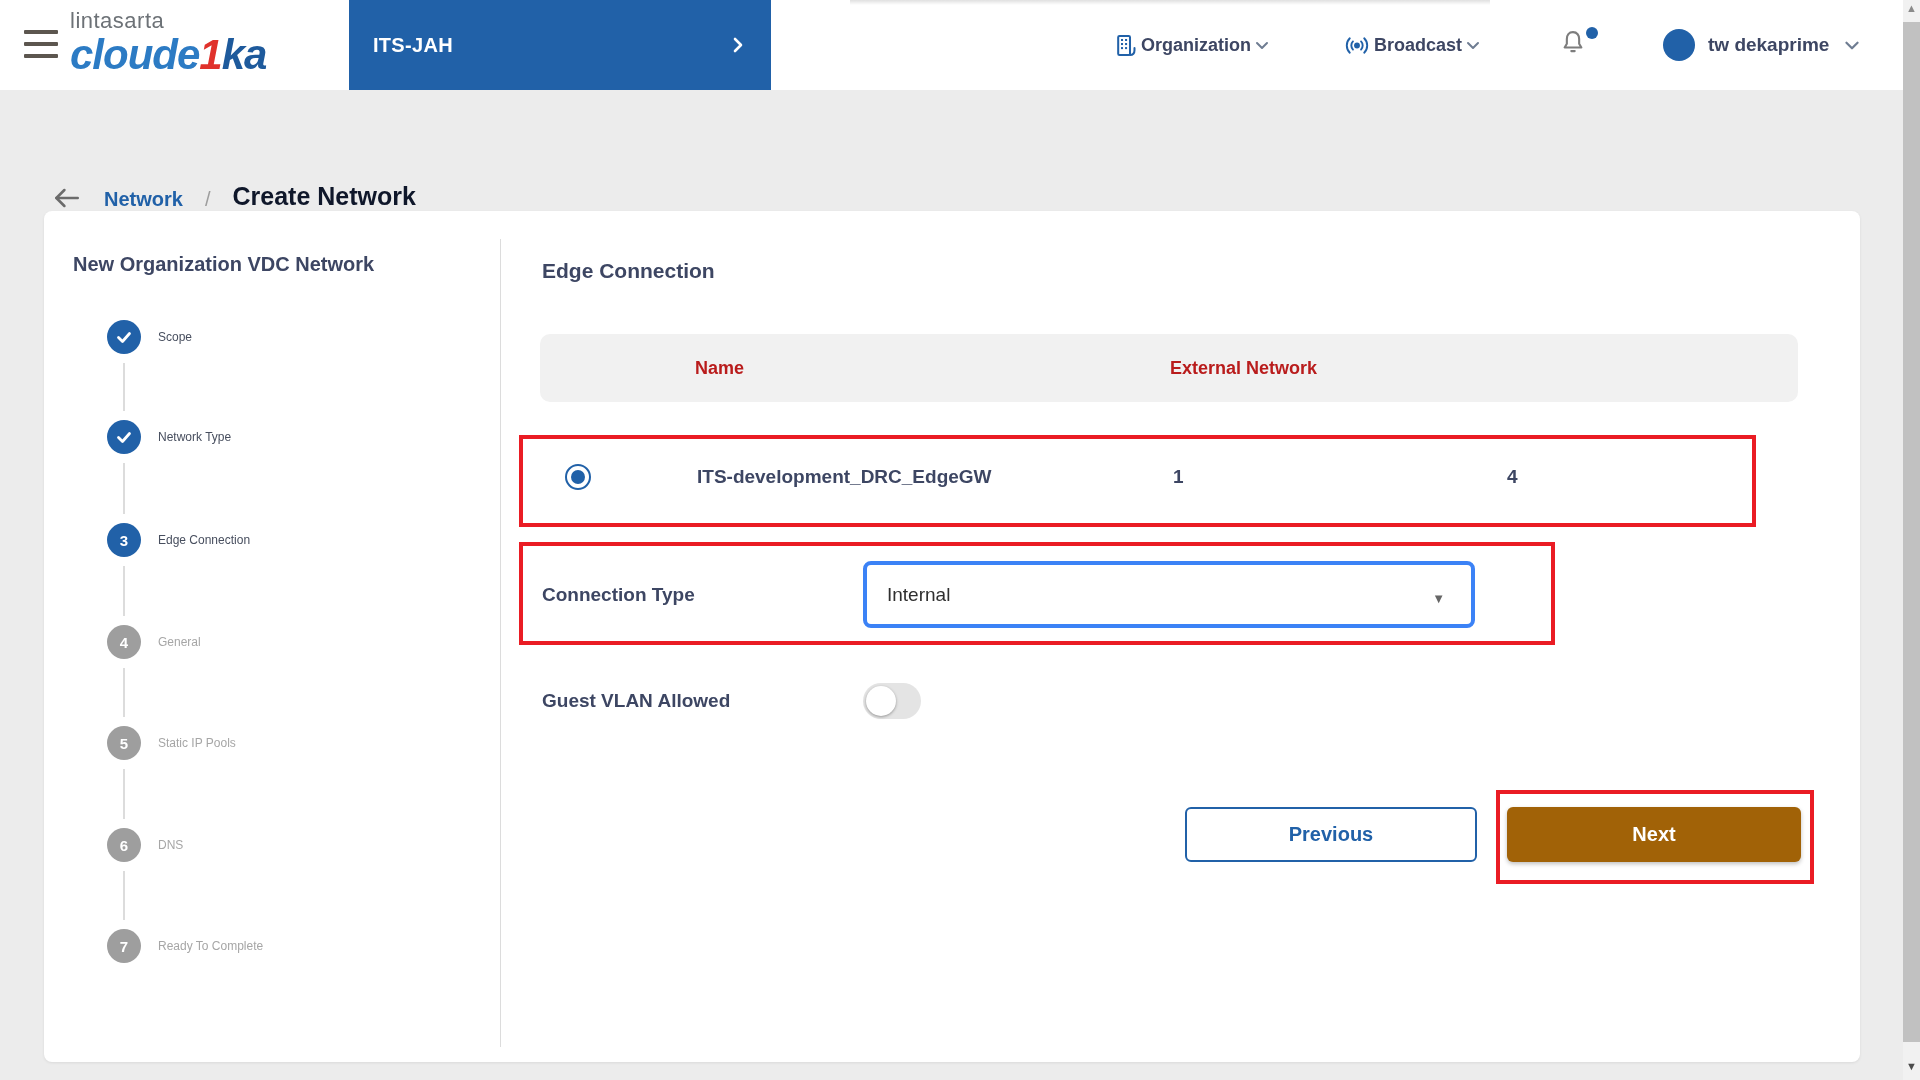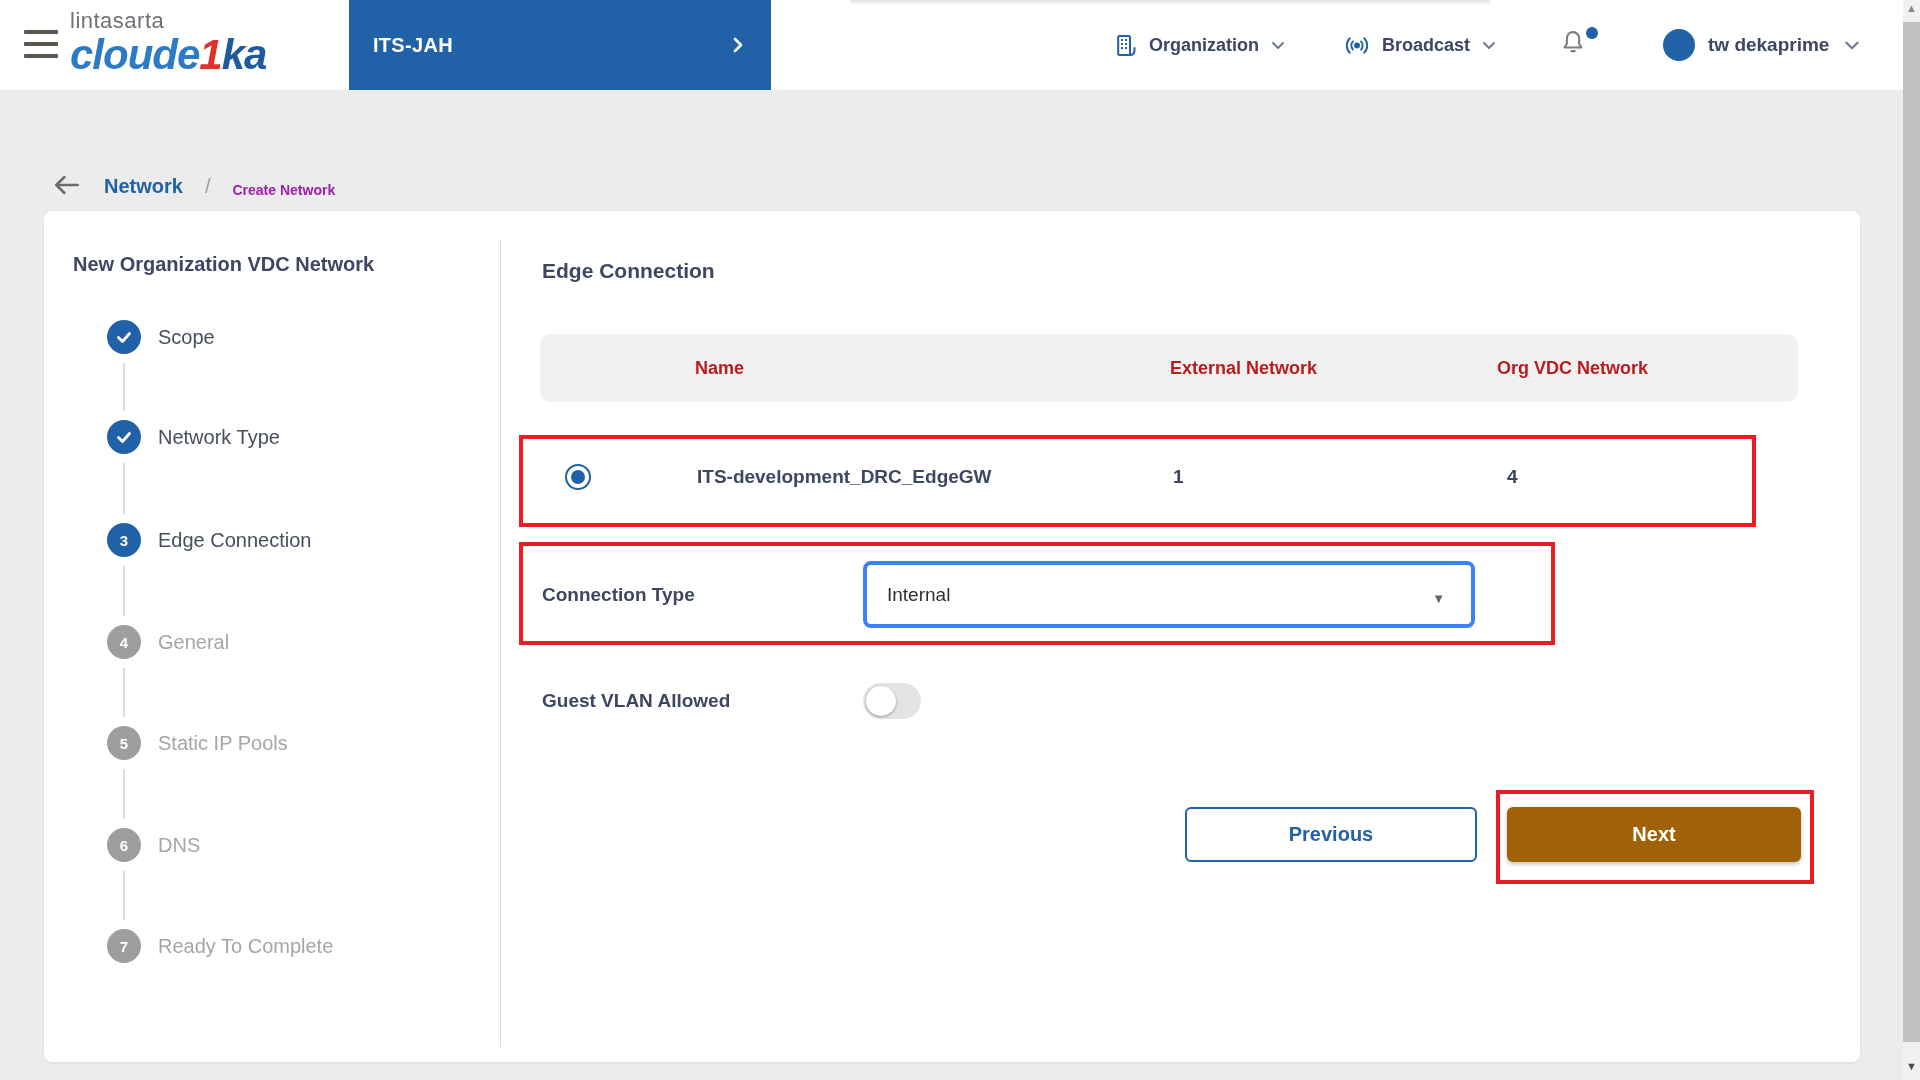--- a/index.html
+++ b/index.html
@@ -15,47 +15,47 @@
   .hamburger span { display:block; height:4px; width:100%; background:#5c564f; border-radius:1px; }
   .brand { position:absolute; left:70px; top:8px; width:230px; }
   .brand-tagline { font-size:22px; color:#6d7277; letter-spacing:0.5px; }
   .brand-name { font-size:42px; font-weight:bold; font-style:italic; letter-spacing:-1px; line-height:40px; margin-top:1px; }
   .brand-name .p1 { color:#2c7bc4; }
   .brand-name .accent { color:#e0312b; }
   .brand-name .p2 { color:#1e5a9c; }
   .project-box { position:absolute; left:349px; top:0; width:422px; height:90px; background:#2161a8; display:flex; align-items:center; cursor:pointer; }
   .project-box .project-label { color:#fff; font-weight:bold; font-size:20px; letter-spacing:0.3px; margin-left:24px; }
   .project-box svg { position:absolute; right:22px; top:34px; }
-  .nav-item { position:absolute; top:0; height:90px; display:flex; align-items:center; gap:10px; cursor:pointer; }
+  .nav-item { position:absolute; top:0; height:90px; display:flex; align-items:center; gap:2px; cursor:pointer; }
   .nav-org { left:1112px; }
   .nav-broadcast { left:1342px; }
   .nav-label { font-weight:bold; font-size:18px; color:#3d4663; }
   .bell-wrap { position:absolute; left:1558px; top:27px; width:44px; height:36px; cursor:pointer; }
   .bell-dot { position:absolute; right:4px; top:0px; width:12px; height:12px; border-radius:50%; background:#2161a8; }
   .user-wrap { position:absolute; left:1663px; top:0; height:90px; display:flex; align-items:center; gap:13px; cursor:pointer; }
   .avatar { width:32px; height:32px; border-radius:50%; background:#2161a8; }
   .user-name { font-weight:bold; font-size:19px; color:#3d4663; }
   .top-shadow { position:absolute; left:850px; top:0; width:640px; height:5px;
     background:linear-gradient(to bottom, rgba(0,0,0,0.12), rgba(0,0,0,0)); }
   
   .breadcrumb { position:absolute; left:50px; top:138px; display:flex; align-items:flex-end; gap:22px; }
   .crumb-parent { color:#2161a8; font-weight:bold; font-size:20px; cursor:pointer; }
   .crumb-sep { color:#9e9e9e; font-size:20px; }
-  .crumb-current { color:#a21caf; font-weight:bold; font-size:14px;margin-top:44px; }
+  .crumb-current { color:#0f172a; font-weight:bold; font-size:25px;margin-top:44px; }
   
   .card { position:absolute; left:44px; top:211px; width:1816px; height:851px; background:#ffffff; border-radius:8px; box-shadow:0 1px 3px rgba(0,0,0,0.08); }
   .divider-v { position:absolute; left:456px; top:28px; width:1px; height:808px; background:#dcdcdc; }
   
   .wizard-title { position:absolute; left:29px; top:42px; font-size:20px; font-weight:bold; color:#3d4663; }
   .step { position:absolute; left:63px; height:34px; display:flex; align-items:center; gap:17px; cursor:pointer; }
   .step-circle { width:34px; height:34px; border-radius:50%; display:flex; align-items:center; justify-content:center; flex:0 0 34px; }
   .step-circle.blue { background:#2161a8; }
   .step-circle.gray { background:#9e9e9e; }
   .step-num { color:#fff; font-weight:bold; font-size:15px; }
-  .step-label { font-size:20px; white-space:nowrap; }
+  .step-label { font-size:12px; white-space:nowrap; }
   .step-label.dark { color:#474e5e; }
   .step-label.muted { color:#a6a6a6; }
   .connector { position:absolute; left:79px; width:2px; background:#dcdcdc; }
   
   .content-title { position:absolute; left:498px; top:48px; font-size:21px; font-weight:bold; color:#3d4663; }
   .table-head { position:absolute; left:496px; top:123px; width:1258px; height:68px; background:#f1f1f1; border-radius:10px; }
   .table-head span { position:absolute; top:0; line-height:68px; font-size:18px; font-weight:bold; color:#b91c1c; }
   .th-name { left:155px; }
   .th-ext { left:630px; }
   .th-org { left:957px; }
@@ -237,21 +237,20 @@
       <span class="step-label muted">Ready To Complete</span>
     </div>
 
     <div class="divider-v"></div>
 
     <div class="content-title">Edge Connection</div>
 
     <div class="table-head">
       <span class="th-name">Name</span>
       <span class="th-ext">External Network</span>
-      <span class="th-org">Org VDC Network</span>
     </div>
 
     <div class="table-row"></div>
     <div class="radio">
         <span class="dot"></span>
       </div>
     <span class="cell cell-name">ITS-development_DRC_EdgeGW</span>
     <span class="cell cell-ext">1</span>
     <span class="cell cell-org">4</span>
 

